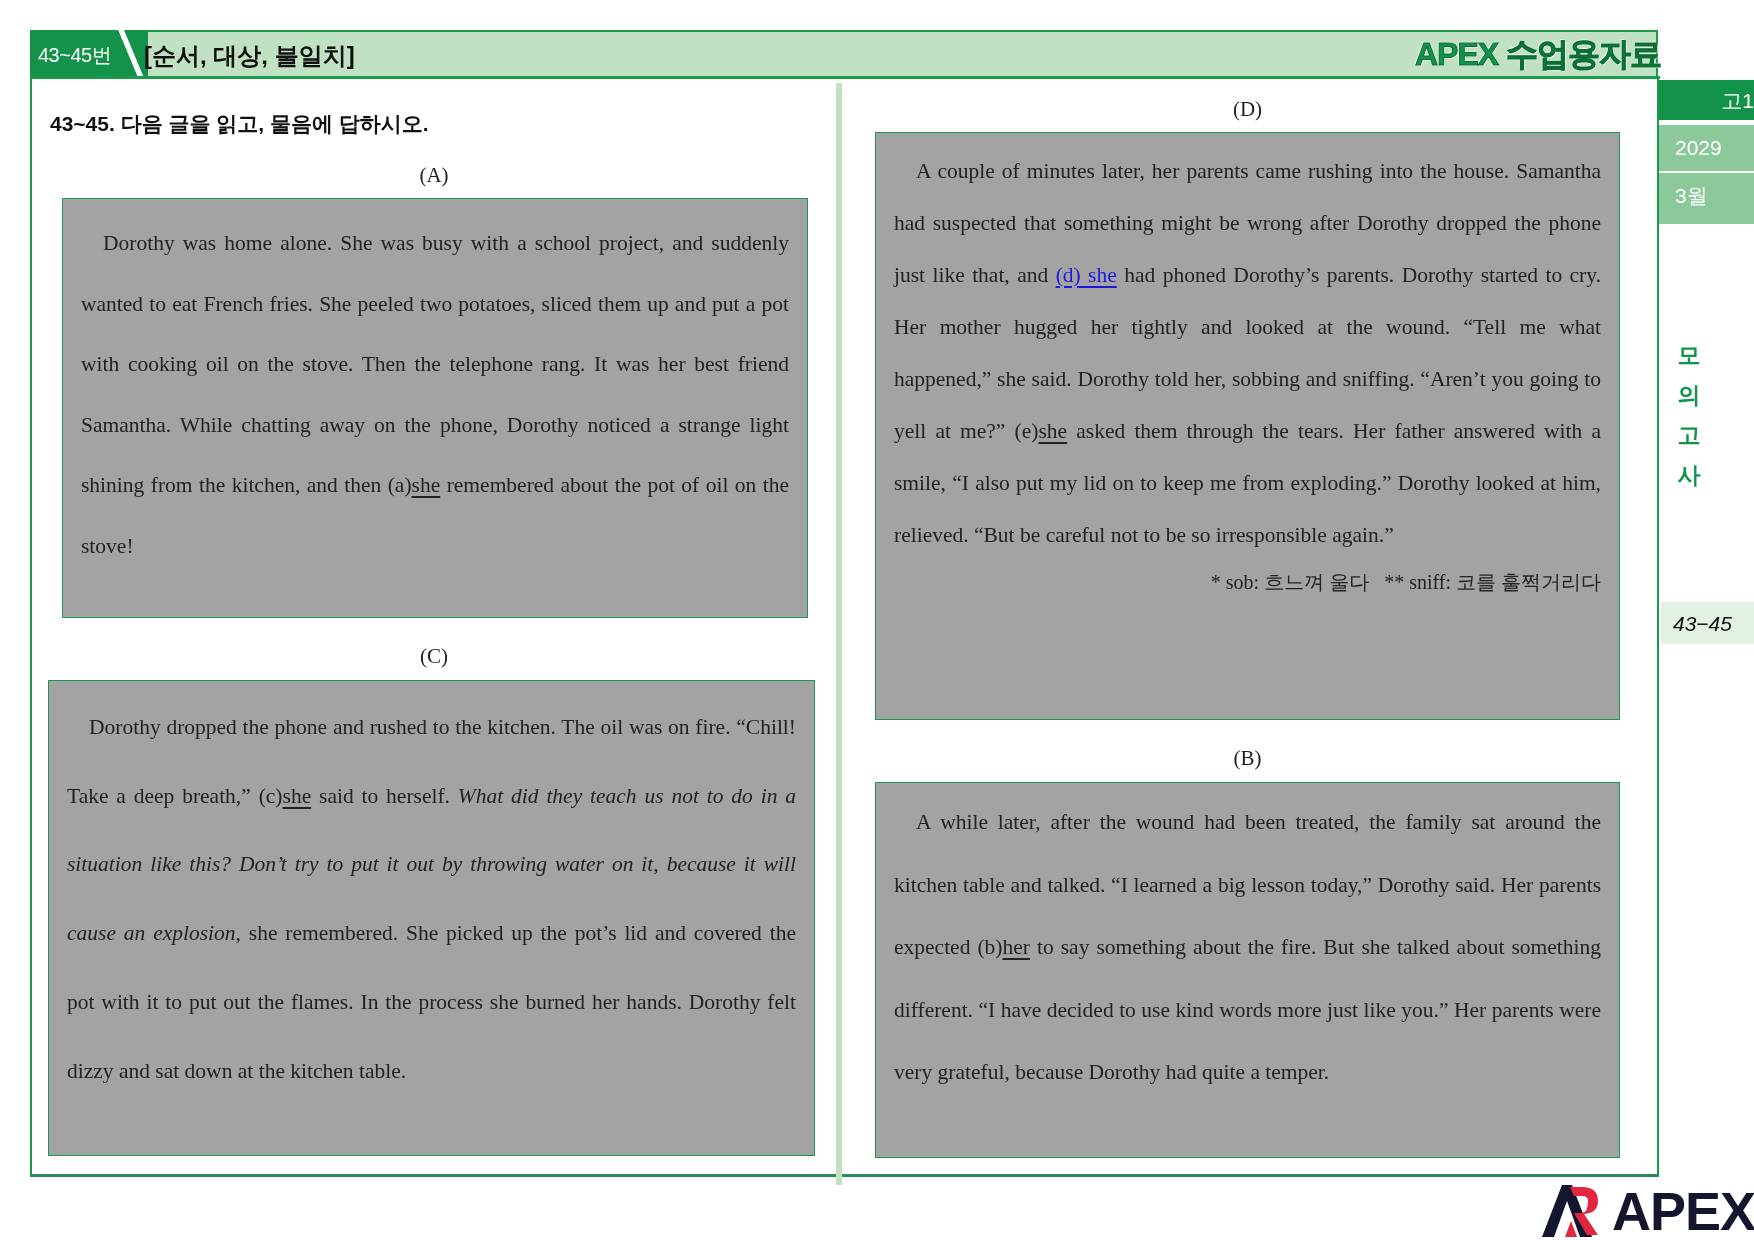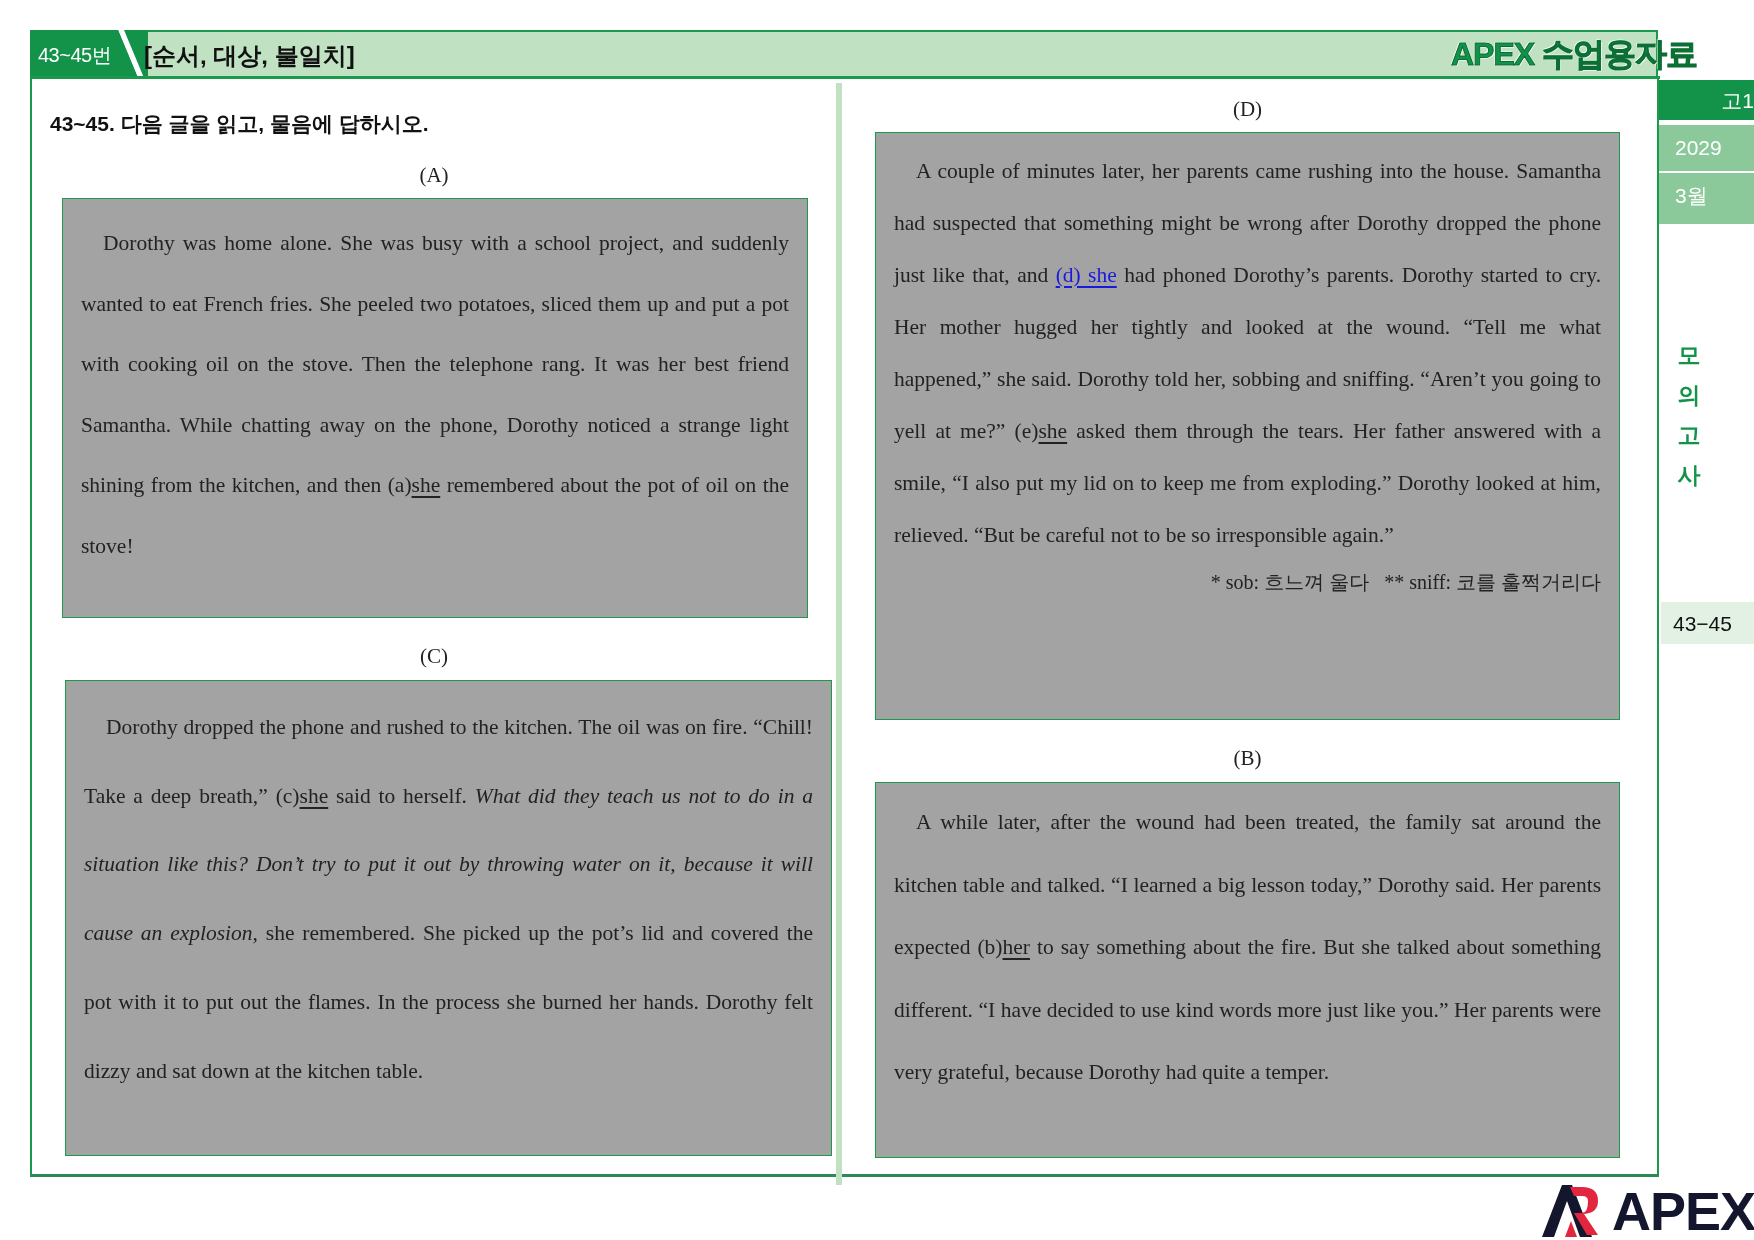--- a/index.html
+++ b/index.html
@@ -13,21 +13,21 @@
   .header-line { left:30px; top:76px; width:1630px; height:3px; background:#1a9a4a; }
   .qnum-tab { left:30px; top:30px; width:118px; height:47px; background:#13934a;
               clip-path: polygon(0 0, 100% 0, 100% 100%, 0 100%); }
   .qnum-tab-text { left:38px; top:42px; font-family:"Liberation Sans","DejaVu Sans",sans-serif;
                    color:#fff; font-size:20px; letter-spacing:-0.5px; }
   .slash { left:118px; top:30px; width:26px; height:48px; }
   .header-title { left:144px; top:40px; font-family:"Liberation Sans","DejaVu Sans",sans-serif;
                   font-size:24px; font-weight:bold; color:#111; }
   .brand-title { left:1415px; top:33px; font-family:"Liberation Sans","DejaVu Sans",sans-serif;
                  font-size:32px; font-weight:900; color:#13934a; letter-spacing:-1px;
-                 -webkit-text-stroke: 1px #0b6e33; text-shadow: 0 0 2px #fff, 1px 1px 0 #fff, -1px -1px 0 #fff; margin-left: 36px; }
+                 -webkit-text-stroke: 1px #0b6e33; text-shadow: 0 0 2px #fff, 1px 1px 0 #fff, -1px -1px 0 #fff; }
 
   
   .frame-left { left:30px; top:78px; width:2px; height:1098px; background:#1a9a4a; }
   .frame-right { left:1657px; top:78px; width:2px; height:1098px; background:#1a9a4a; }
   .frame-bottom { left:30px; top:1174px; width:1629px; height:3px; background:#2b8a57; }
   .divider { left:836px; top:83px; width:6px; height:1102px; background:#c0e2c3; }
 
   .instruction { left:50px; top:110px; font-family:"Liberation Sans","DejaVu Sans",sans-serif;
                  font-size:21px; font-weight:bold; color:#111; }
 
@@ -43,21 +43,21 @@
   
   .tab { left:1659px; width:95px; font-family:"Liberation Sans","DejaVu Sans",sans-serif;
          font-size:21px; color:#fff; padding-left:16px; box-sizing:border-box; }
   .tab-grade { top:80px; height:40px; background:#13934a; line-height:42px;text-align:right; }
   .tab-year { top:125px; height:46px; background:#8cc99a; line-height:46px; }
   .tab-month { top:173px; height:51px; background:#8cc99a; line-height:45px; }
   .vertical-label { left:1674px; top:335px; width:30px; font-family:"Liberation Sans","DejaVu Sans",sans-serif;
                     font-size:23px; font-weight:bold; color:#13934a; line-height:40px; text-align:center; }
   .tab-range { left:1661px; top:602px; width:93px; height:42px; background:#e2f1e4;
                font-family:"Liberation Sans","DejaVu Sans",sans-serif; font-size:21px; color:#111;
-               line-height:44px; padding-left:12px; box-sizing:border-box; }
+               line-height:44px; padding-left:12px; box-sizing:border-box;font-style:italic; }
   .logo-text { left:1612px; top:1180px; font-family:"Liberation Sans","DejaVu Sans",sans-serif;
                font-size:54px; font-weight:900; color:#14162e; letter-spacing:-1px; }
 </style>
 </head>
 <body>
 
 <div class="abs header-bar"></div>
 <div class="abs qnum-tab"></div>
 <svg class="abs slash" width="26" height="48" viewBox="0 0 26 48">
   <polygon points="0,0 6,0 26,48 20,48" fill="#ffffff"></polygon>
@@ -76,21 +76,21 @@
 <div class="abs instruction">43~45. 다음 글을 읽고, 물음에 답하시오.</div>
 
 <div class="abs sec-label" style="left:62px; top:163px; width:744px;">(A)</div>
 <div class="abs box" style="left:62px; top:198px; width:746px; height:420px; padding:14px 18px 0 18px;">
   <div class="passage" style="line-height:60.5px;">
     <p><span>Dorothy was home alone. She was busy with a school project, and suddenly wanted to eat French fries. She peeled two potatoes, sliced them up and put a pot with cooking oil on the stove. Then the telephone rang. It was her best friend Samantha. While chatting away on the phone, Dorothy noticed a strange light shining from the kitchen, and then </span><span>(a)</span><span class="ul">she</span><span> remembered about the pot of oil on the stove!</span></p>
   </div>
 </div>
 
 <div class="abs sec-label" style="left:62px; top:644px; width:744px;">(C)</div>
-<div class="abs box" style="left:65px; top:680px; width:767px; height:476px; padding:12px 18px 0 18px;">
+<div class="abs box" style="left:48px; top:680px; width:767px; height:476px; padding:12px 18px 0 18px;">
   <div class="passage" style="line-height:68.7px;">
     <p><span>Dorothy dropped the phone and rushed to the kitchen. The oil was on fire. “Chill! Take a deep breath,” </span><span>(c)</span><span class="ul">she</span><span> said to herself. </span><span class="it">What did they teach us not to do in a situation like this? Don’t try to put it out by throwing water on it, because it will cause an explosion,</span><span> she remembered. She picked up the pot’s lid and covered the pot with it to put out the flames. In the process she burned her hands. Dorothy felt dizzy and sat down at the kitchen table.</span></p>
   </div>
 </div>
 
 <div class="abs sec-label" style="left:875px; top:97px; width:745px;">(D)</div>
 <div class="abs box" style="left:875px; top:132px; width:745px; height:588px; padding:12px 18px 0 18px;">
   <div class="passage" style="line-height:52px;">
     <p><span>A couple of minutes later, her parents came rushing into the house. Samantha had suspected that something might be wrong after Dorothy dropped the phone just like that, and </span><span class="mk-blue">(d) she</span><span> had phoned Dorothy’s parents. Dorothy started to cry. Her mother hugged her tightly and looked at the wound. “Tell me what happened,” she said. Dorothy told her, sobbing and sniffing. “Aren’t you going to yell at me?” </span><span>(e)</span><span class="ul">she</span><span> asked them through the tears. Her father answered with a smile, “I also put my lid on to keep me from exploding.” Dorothy looked at him, relieved. “But be careful not to be so irresponsible again.”</span></p>
   </div>

